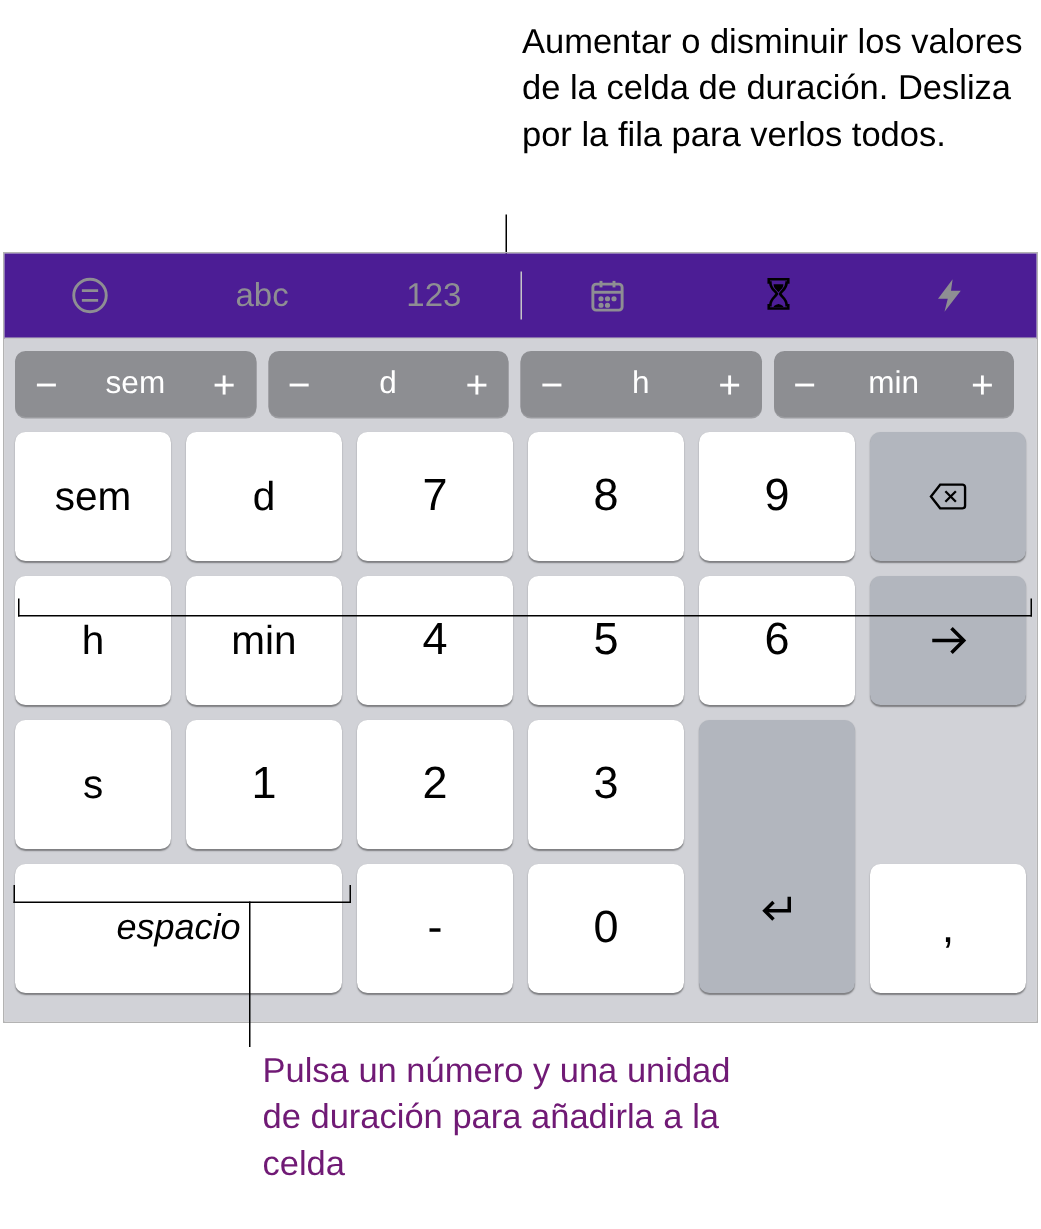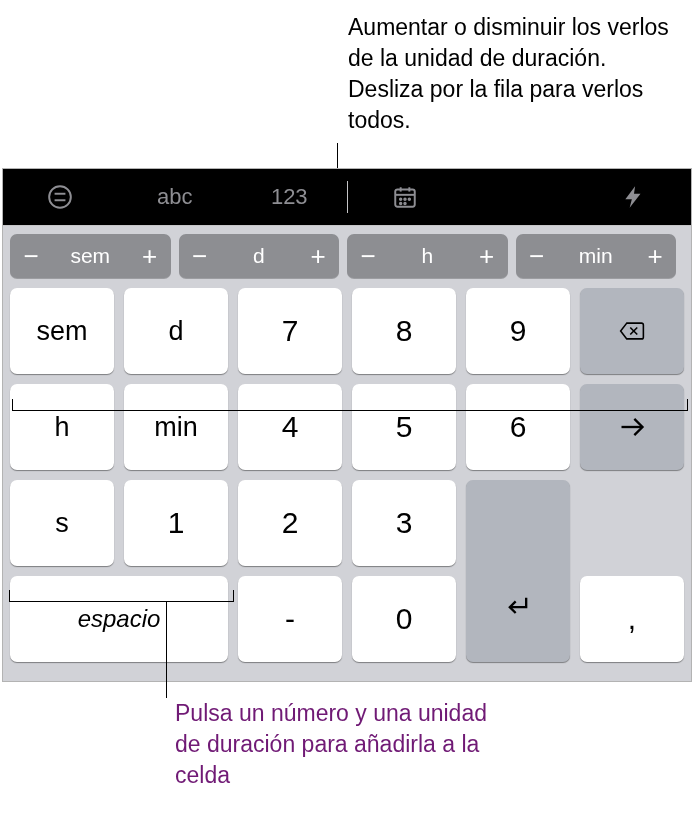--- a/index.html
+++ b/index.html
@@ -47,21 +47,21 @@
       top: 168px;
       left: 2px;
       width: 690px;
       height: 514px;
       border: 1px solid #b3b3b3;
     }
     .toolbar {
       display: flex;
       height: 57px;
       align-items: center;
-      background: #000000;
+      background: #4c1d95;
       border-bottom: 1px solid #c5c5c7;
     }
     .toolbar-item {
       flex: 1;
       display: flex;
       align-items: center;
       justify-content: center;
       height: 100%;
       font-size: 22px;
       color: #8e8e93;
@@ -173,21 +173,21 @@
       left: 175px;
       width: 340px;
       font-size: 23px;
       line-height: 1.35;
       color: #701a75;
     }
   </style>
 </head>
 <body>
 
-<div class="annotation-top">Aumentar o disminuir los verlos de la unidad de duración. Desliza por la fila para verlos todos.</div>
+<div class="annotation-top">Aumentar o disminuir los valores de la celda de duración. Desliza por la fila para verlos todos.</div>
 <div class="callout-line-top"></div>
 
 <div class="keyboard-area">
 
   <div class="toolbar">
     <div class="toolbar-item">
       <svg class="toolbar-icon" viewBox="0 0 24 24" fill="none" stroke="#8e8e93" stroke-width="1.8">
         <circle cx="12" cy="12" r="10"></circle>
         <line x1="7" y1="9" x2="17" y2="9"></line>
         <line x1="7" y1="15" x2="17" y2="15"></line>

